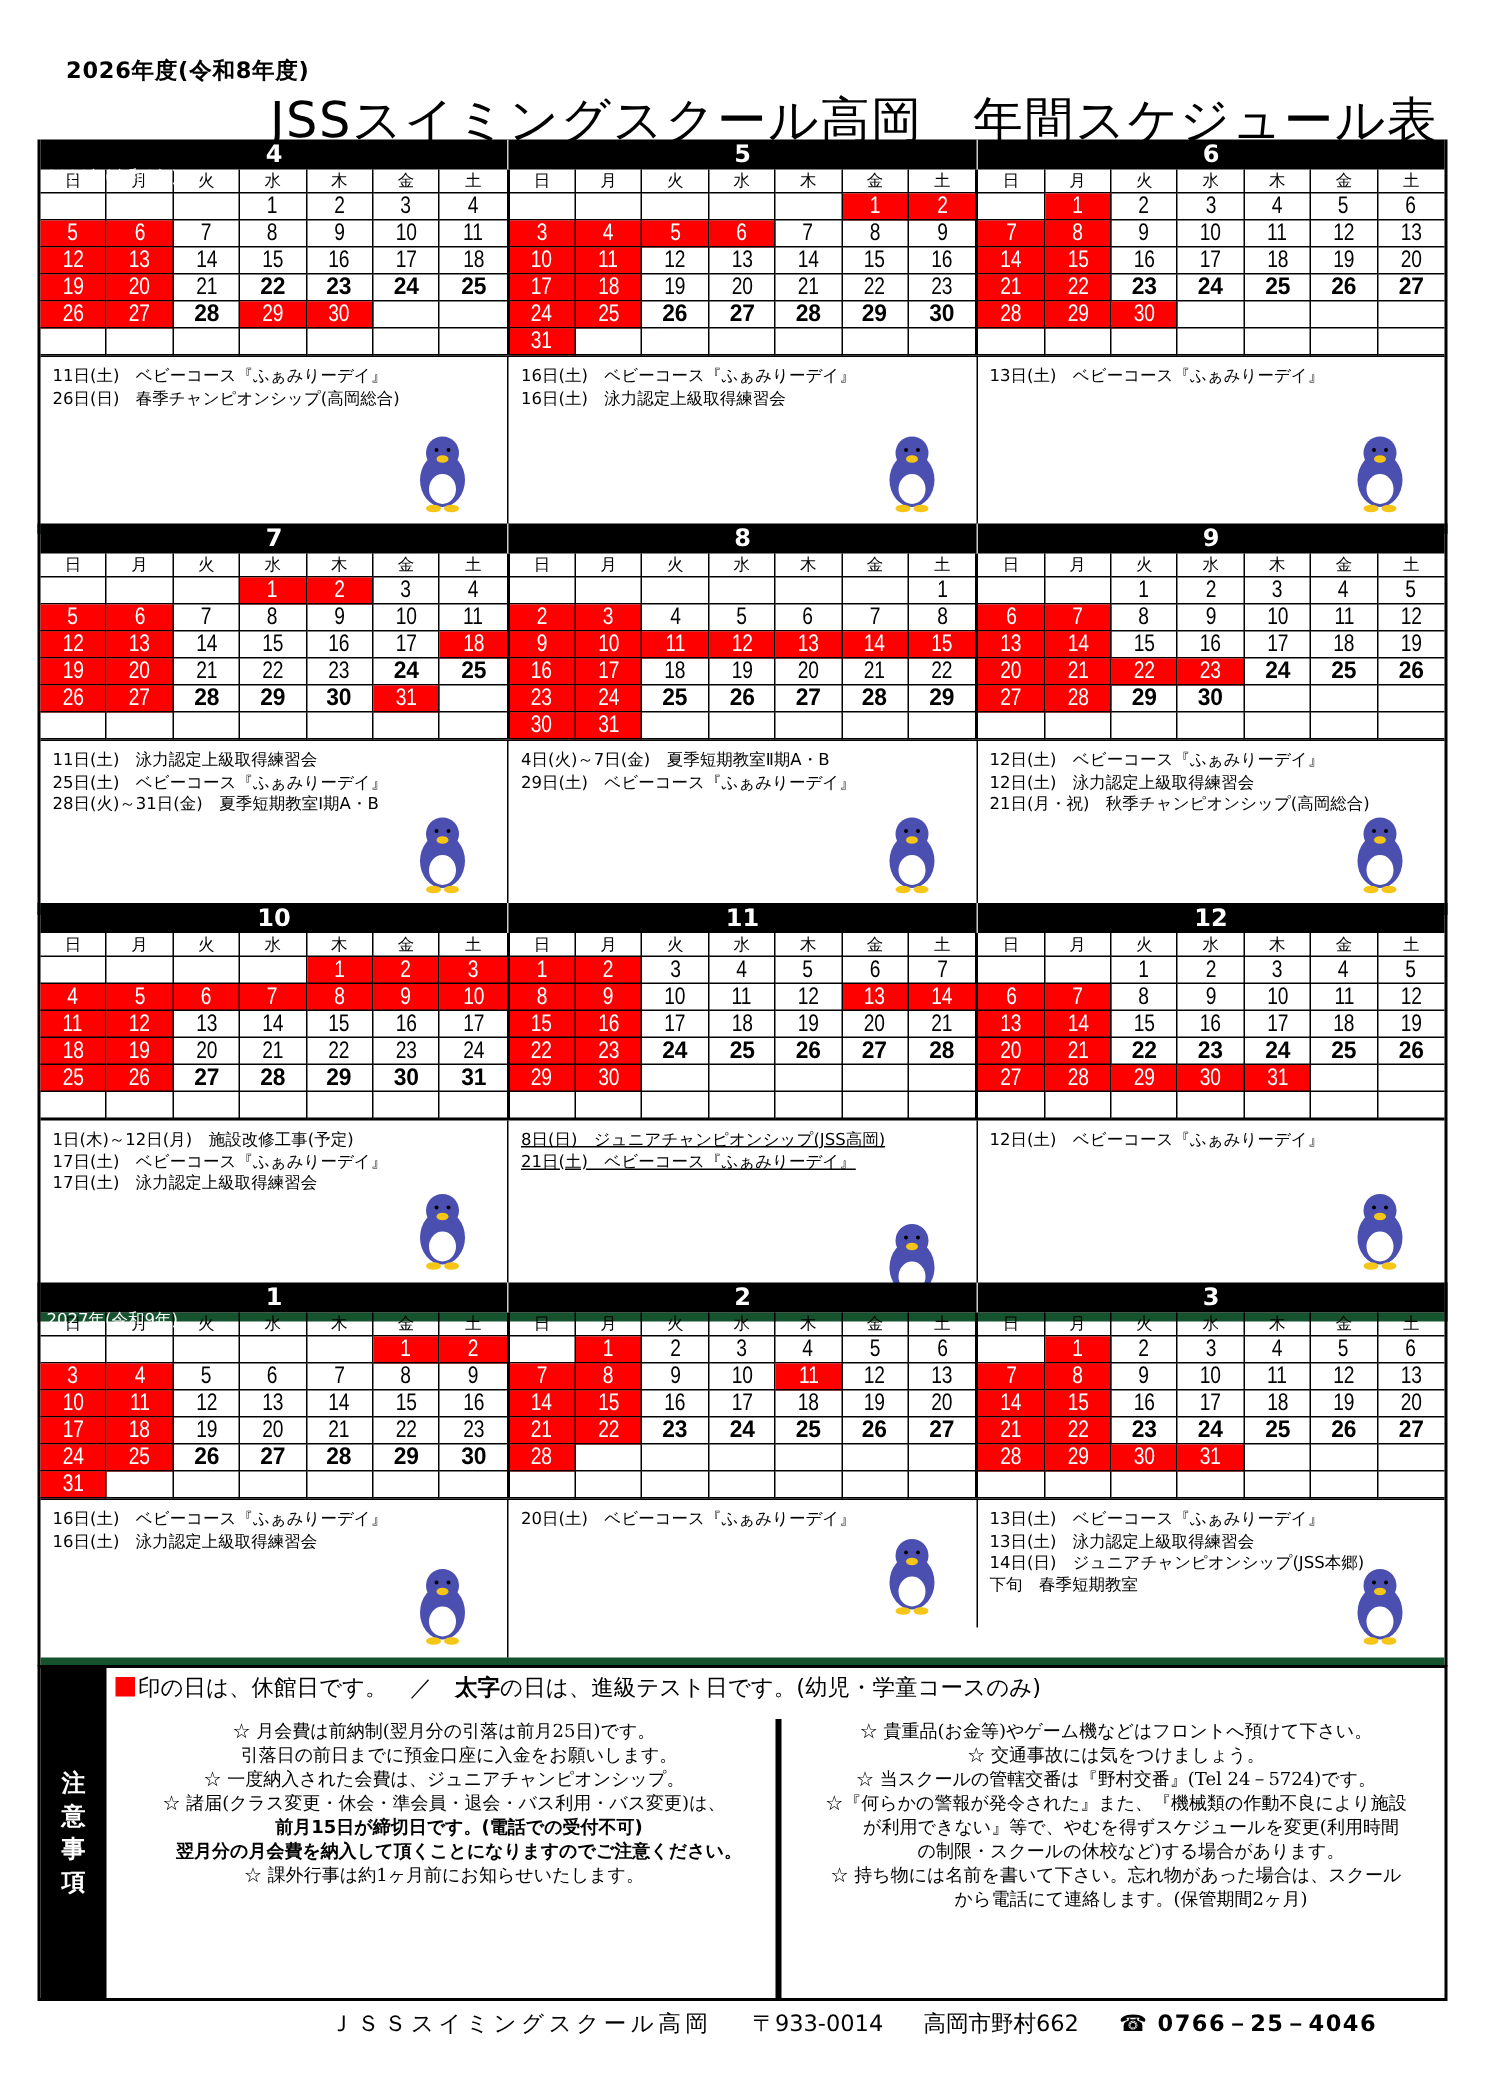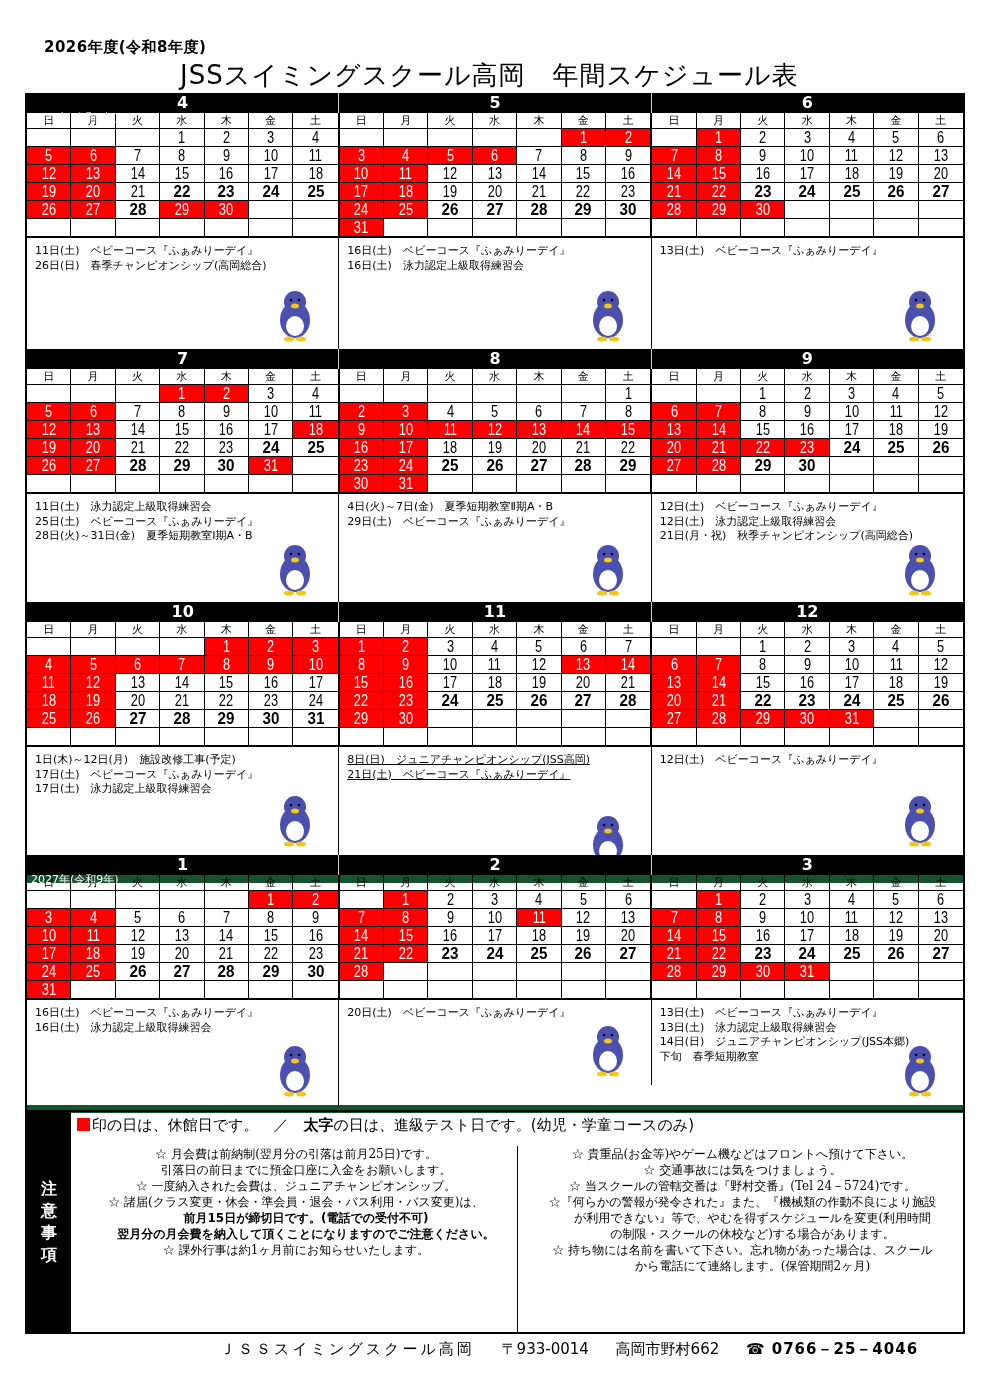--- a/index.html
+++ b/index.html
@@ -1,54 +1,54 @@
 <!DOCTYPE html>
 <html><head>
 <meta charset="utf-8">
 <style>
   * { box-sizing: border-box; margin: 0; padding: 0; }
   html, body { width: 990px; height: 1400px; background: #fff; overflow: hidden; }
   body { font-family: "DejaVu Sans", "Liberation Sans", sans-serif; color: #000; position: relative; }
 
   .fy { position: absolute; left: 44px; top: 38px; font-size: 15px; font-weight: bold; letter-spacing: 0.5px; }
-  .title { position: absolute; left: 180px; top: 58px; font-size: 26px; letter-spacing: 1px; white-space: nowrap; }
+  .title { position: absolute; left: 180px; top: 58px; font-size: 33px; letter-spacing: 1px; white-space: nowrap; }
 
   .quarter { position: absolute; left: 25px; width: 940px; border-left: 2px solid #000; border-right: 2px solid #000; }
   .q-head { height: 20px; background: #000; display: flex; position: relative; }
   .q-head .m { flex: 1; position: relative; color: #fff; border-right: 1px solid #ccc; }
   .q-head .m:last-child { border-right: none; }
   .q-head .mnum { position: absolute; left: 0; right: 0; text-align: center; top: 0; font-size: 16px; font-weight: bold; line-height: 20px; }
   .q-head .yearlabel { position: absolute; left: 4px; top: 16px; font-size: 11px; line-height: 18px; }
 
   .q-grid { display: flex; }
   .month-grid { flex: 1; display: grid; grid-template-columns: repeat(7, 1fr); border-right: 2px solid #000; }
   .month-grid:last-child { border-right: none; }
   .wd { height: 16px; font-size: 11px; text-align: center; line-height: 15px; border-right: 1px solid #000; border-bottom: 1px solid #000; }
   .cell { height: 18px; font-family: "Liberation Sans Narrow", "Liberation Sans", sans-serif; font-size: 16px; text-align: center; line-height: 18px; border-right: 1px solid #000; border-bottom: 1px solid #000; transform-origin: center; }
   .wd:nth-child(7n), .cell:nth-child(7n) { border-right: none; }
   .cell span { display: inline-block; transform: scaleX(0.8); }
   .cell.closed { background: #f00; color: #fff; }
   .cell.test span { font-weight: bold; transform: scaleX(0.95); }
 
-  .q-notes { display: flex; border-top: 1px solid #000; border-bottom: 8px solid #14532d; }
+  .q-notes { display: flex; border-top: 1px solid #000; border-bottom: 6px solid #14532d; }
   .note { flex: 1; border-right: 1px solid #000; padding: 6px 8px; font-size: 11px; line-height: 14.5px; position: relative; }
   .note:last-child { border-right: none; }
   .note .ln { white-space: nowrap; }
   .mascot { position: absolute; right: 18px; bottom: 6px; width: 50px; height: 58px; }
 
   .legend-box { position: absolute; left: 25px; top: 1110px; width: 940px; height: 224px; border: 2px solid #000; display: flex; }
   .legend-side { width: 44px; background: #000; color: #fff; font-size: 16px; font-weight: bold; display: flex; flex-direction: column; align-items: center; justify-content: center; line-height: 22px; }
   .legend-main { flex: 1; position: relative; }
   .legend-top { position: absolute; left: 6px; top: 4px; font-size: 15px; white-space: nowrap; }
   .legend-top .sq { display: inline-block; width: 13px; height: 13px; background: #f00; vertical-align: -1px; margin-right: 2px; }
   .legend-top b { font-weight: bold; }
   .legend-cols { position: absolute; left: 0; right: 0; top: 34px; bottom: 0; display: flex; text-align: center; }
   .lcol { font-family: "DejaVu Serif", "Liberation Serif", serif; font-size: 12px; line-height: 16px; padding-left: 4px; }
   .lcol.left { width: 446px; }
-  .lcol.right { flex: 1; border-left: 1px solid #000000; }
+  .lcol.right { flex: 1; border-left: 4px solid #000000; }
   .li { white-space: nowrap; }
   .li.indent { padding-left: 20px; }
   .li.bold { font-family: "DejaVu Sans", "Liberation Sans", sans-serif; font-weight: bold; font-size: 12px; }
 
   .footer { position: absolute; left: 220px; top: 1340px; font-size: 15px; white-space: nowrap; }
   .footer span { margin-right: 22px; }
   .footer .nm { letter-spacing: 3px; }
   .footer .ph { font-weight: bold; letter-spacing: 1px; }
 </style>
 </head>

